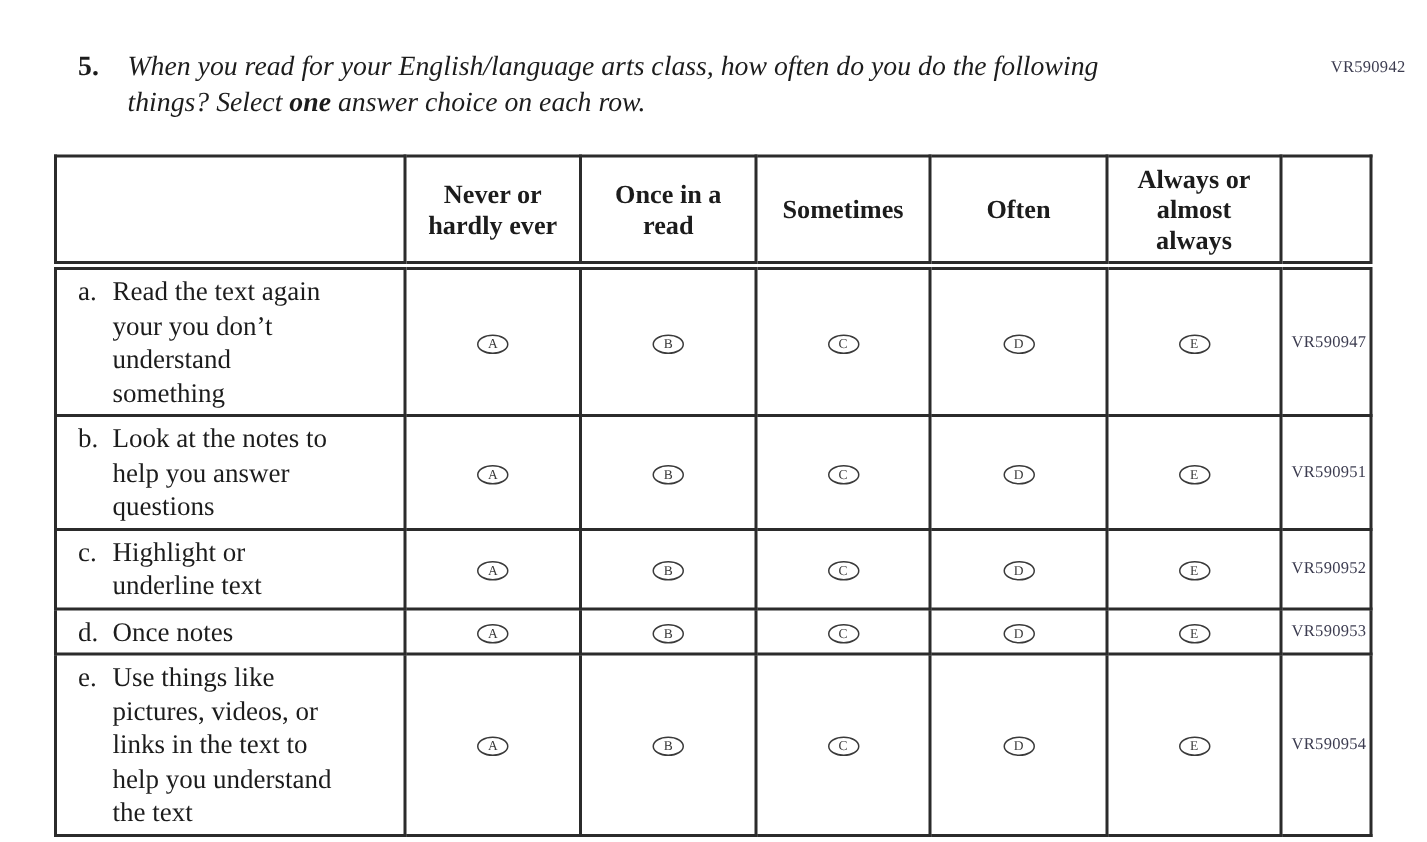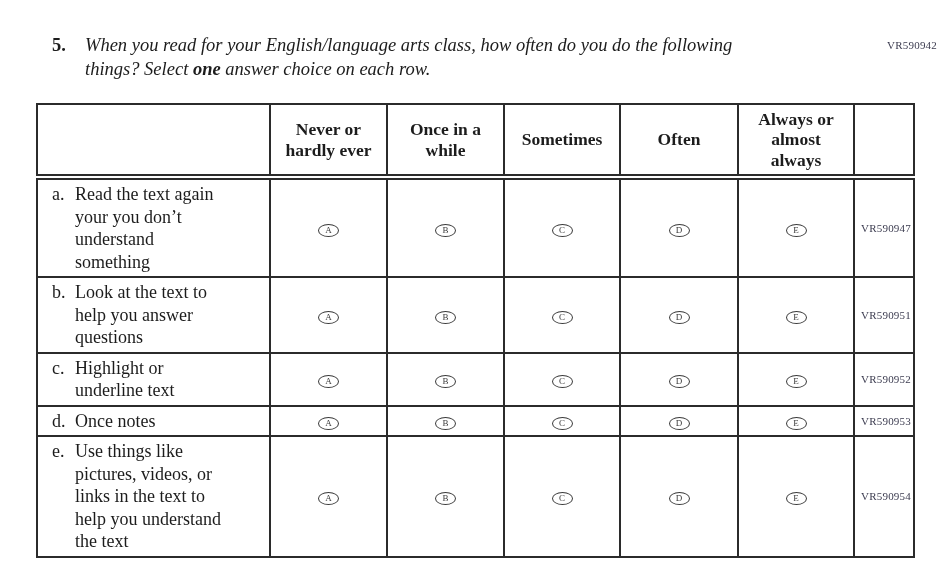--- a/index.html
+++ b/index.html
@@ -144,21 +144,21 @@
     <col style="width:118px">
     <col style="width:116px">
     <col style="width:60px">
   </colgroup>
   <thead>
     <tr class="r-head">
       <th></th>
       <th>Never or
 hardly ever</th>
       <th>Once in a
-while</th>
+read</th>
       <th>Sometimes</th>
       <th>Often</th>
       <th>Always or
 almost
 always</th>
       <th></th>
     </tr>
   </thead>
   <tbody>
     <tr class="r-a">
@@ -185,21 +185,21 @@
           </span></td>
       <td class="opt"><span class="bubble">
             <span class="bl">E</span>
           </span></td>
       <td class="code">VR590947</td>
     </tr>
     <tr class="r-b">
       <td class="label">
         <div class="lbl-wrap">
           <span class="row-letter">b.</span>
-          <span class="row-text">Look at the text to
+          <span class="row-text">Look at the notes to
 help you answer
 questions</span>
         </div>
       </td>
       <td class="opt"><span class="bubble">
             <span class="bl">A</span>
           </span></td>
       <td class="opt"><span class="bubble">
             <span class="bl">B</span>
           </span></td>

